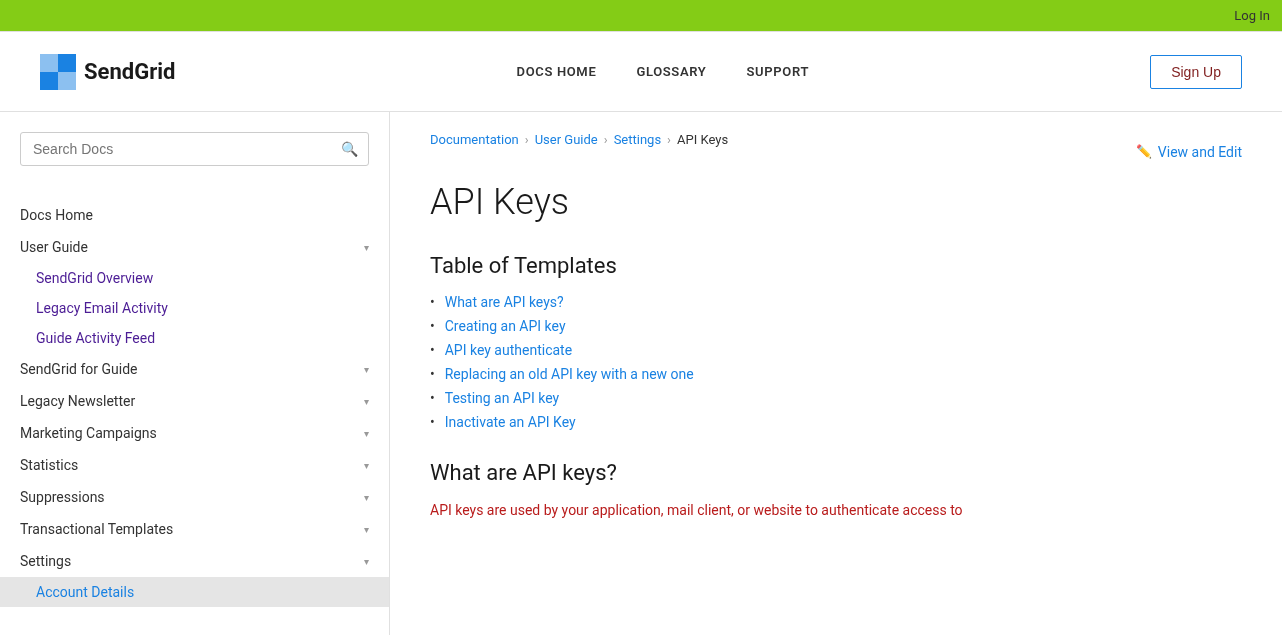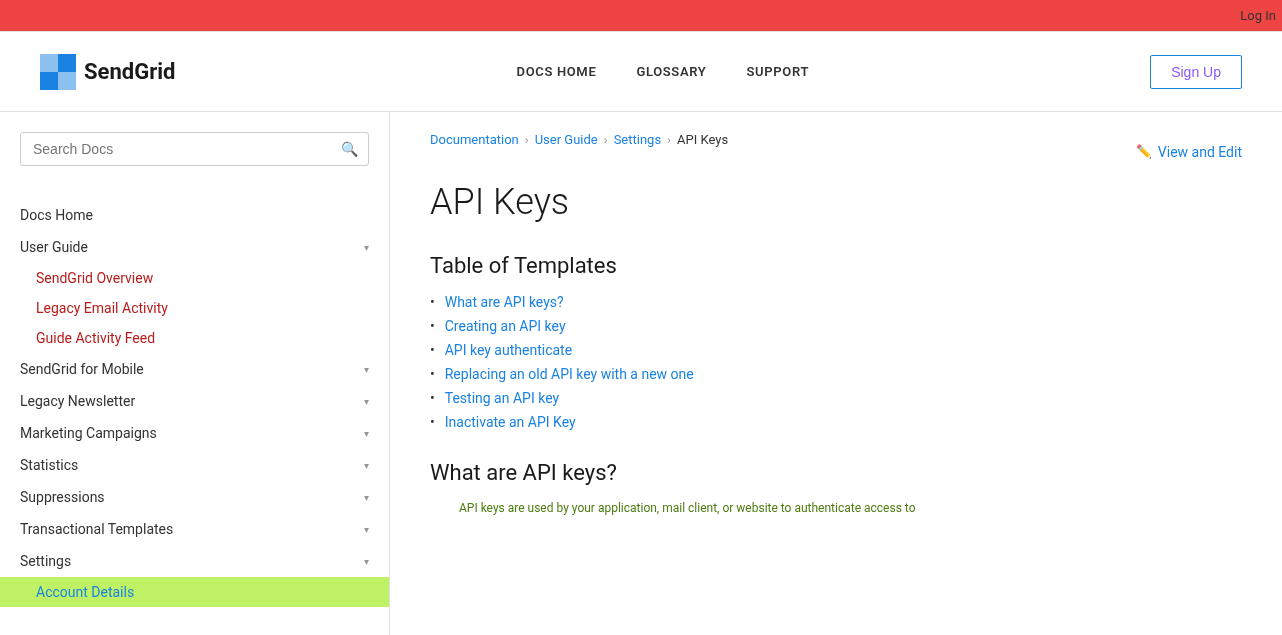--- a/index.html
+++ b/index.html
@@ -1,26 +1,26 @@
 <!DOCTYPE html>
 <html><head>
   <meta charset="utf-8">
   <style>
     * { margin: 0; padding: 0; box-sizing: border-box; }
     body { font-family: -apple-system, BlinkMacSystemFont, 'Segoe UI', Roboto, Arial, sans-serif; background: #fff; color: #333; font-size: 14px; }
 
     
     .top-bar {
-      background: #ef4444;
+      background: #84cc16;
       border-bottom: 1px solid #e0e0e0;
       height: 32px;
       display: flex;
       align-items: center;
       justify-content: flex-end;
-      padding: 0 6px;
+      padding: 0 12px;
     }
     .top-bar a {
       color: #333;
       text-decoration: none;
       font-size: 13px;
     }
 
     
     .header {
       border-bottom: 1px solid #e0e0e0;
@@ -52,21 +52,21 @@
     }
     .nav a {
       text-decoration: none;
       color: #333;
       font-size: 13px;
       font-weight: 600;
       letter-spacing: 0.05em;
     }
     .signup-btn {
       border: 1px solid #1a82e2;
-      color: #8b5cf6;
+      color: #7f1d1d;
       background: #fff;
       padding: 8px 20px;
       font-size: 14px;
       cursor: pointer;
       border-radius: 2px;
       font-weight: 500;
     }
 
     
     .layout {
@@ -110,24 +110,24 @@
       font-size: 14px;
       display: flex;
       align-items: center;
       justify-content: space-between;
     }
     .sidebar-item .label { color: #333; }
     .sidebar-item .arrow { color: #999; font-size: 10px; }
     .sidebar-sub-item {
       padding: 7px 20px 7px 36px;
       cursor: pointer;
-      color: #b91c1c;
-      font-size: 14px;
-    }
-    .sidebar-sub-item.active { background: #bef264; color: #1a82e2; }
+      color: #4c1d95;
+      font-size: 14px;
+    }
+    .sidebar-sub-item.active { background: #e5e5e5; color: #1a82e2; }
 
     
     .main {
       flex: 1;
       padding: 20px 40px 40px 40px;
       max-width: 900px;
     }
 
     
     .breadcrumb {
@@ -187,24 +187,23 @@
       color: #1a82e2;
       text-decoration: none;
     }
     .section-title {
       font-size: 22px;
       font-weight: 400;
       color: #1a1a1a;
       margin-bottom: 14px;
     }
     .section-text {
-      font-size: 12px;
-      color: #4d7c0f;
+      font-size: 14px;
+      color: #b91c1c;
       line-height: 1.6;
-      margin-left: 29px;
     }
 
     
     .sidebar::-webkit-scrollbar { width: 6px; }
     .sidebar::-webkit-scrollbar-track { background: #f1f1f1; }
     .sidebar::-webkit-scrollbar-thumb { background: #ccc; border-radius: 3px; }
   </style>
 </head>
 <body>
 
@@ -252,21 +251,21 @@
       <span>SendGrid Overview</span>
     </div>
     <div class="sidebar-sub-item">
       <span>Legacy Email Activity</span>
     </div>
     <div class="sidebar-sub-item">
       <span>Guide Activity Feed</span>
     </div>
 
     <div class="sidebar-item">
-      <span class="label">SendGrid for Mobile</span>
+      <span class="label">SendGrid for Guide</span>
       <span class="arrow">▾</span>
     </div>
 
     <div class="sidebar-item">
       <span class="label">Legacy Newsletter</span>
       <span class="arrow">▾</span>
     </div>
 
     <div class="sidebar-item">
       <span class="label">Marketing Campaigns</span>

